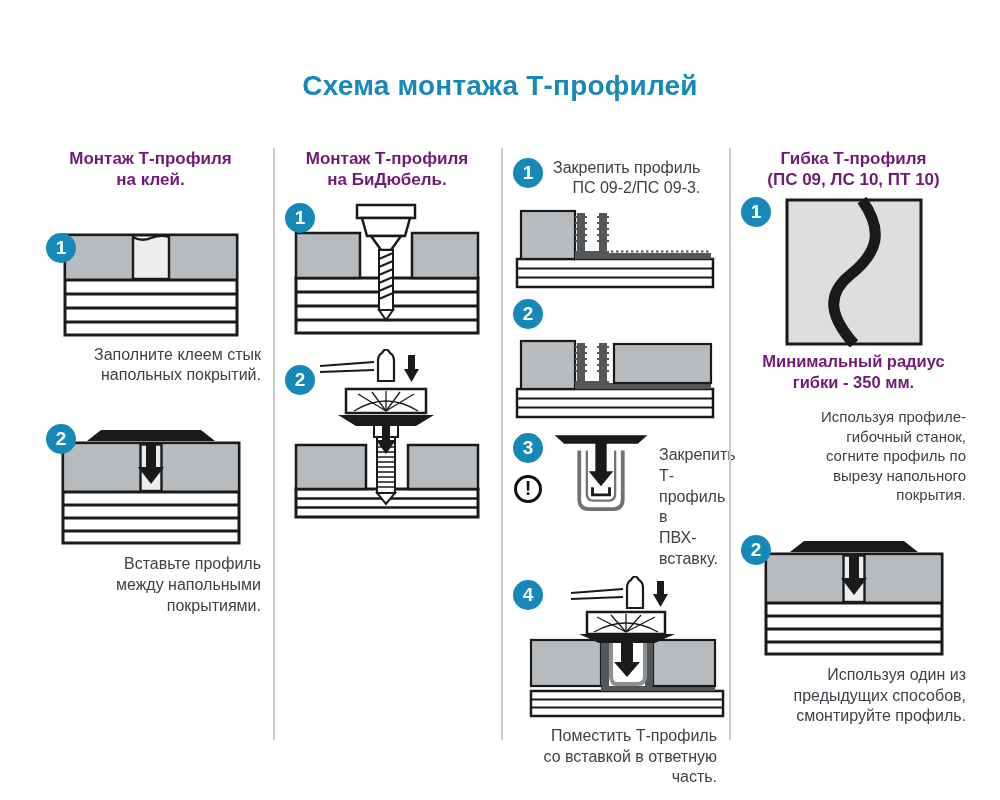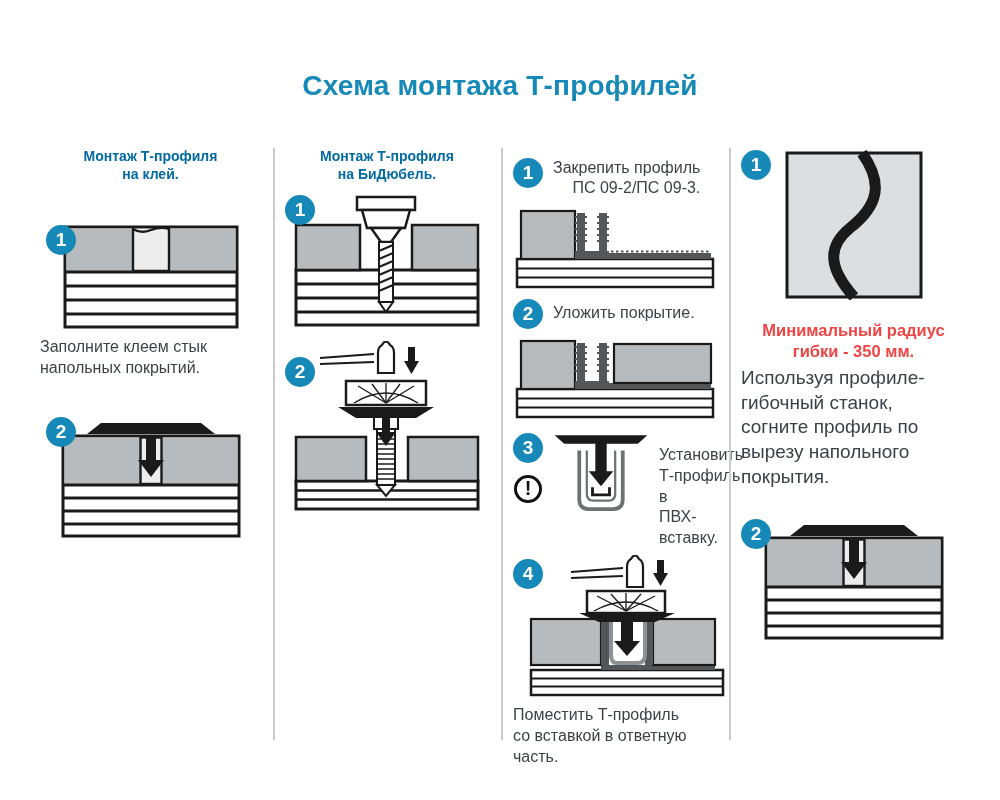--- a/index.html
+++ b/index.html
@@ -16,27 +16,27 @@
   .cols { position:absolute; top:148px; left:28px; right:22px; display:flex; }
   .col { box-sizing:border-box; padding:0 12px; }
   .col-1 { width:245px; }
   .col-2 { width:228px; }
   .col-3 { width:228px; }
   .col-4 { width:249px; }
   .divider { position:absolute; top:0; width:1.5px; height:592px; background:#c9cbcd; }
   .d1 { left:245px; } .d2 { left:473px; } .d3 { left:701px; }
 
   .hdr {
-    text-align:center; font-size:14px; font-weight:bold; color:#0369a1;
+    text-align:center; font-size:17px; font-weight:bold; color:#701a75;
     line-height:1.25; white-space:pre-line; margin-bottom:6px;
   }
   .pre { white-space:pre-line;text-align:right; }
-  .cap { text-align:left; font-size:16px; line-height:1.3; margin-top:8px; }
-  .note { text-align:center; font-size:16.5px; font-weight:bold; color:#ef4444;
-          line-height:1.3; margin-top:20px; white-space:pre-line; }
+  .cap { text-align:right; font-size:16px; line-height:1.3; margin-top:8px; }
+  .note { text-align:center; font-size:16.5px; font-weight:bold; color:#701a75;
+          line-height:1.3; margin-top:4px; white-space:pre-line; }
   .badge {
     width:30px; height:30px; border-radius:50%; background:#1789b8; color:#fff;
     font-size:19px; font-weight:bold; display:flex; align-items:center;
     justify-content:center; flex-shrink:0;
   }
   .warn {
     width:28px; height:28px; border-radius:50%; border:3.5px solid #111;
     color:#111; font-size:20px; font-weight:800; display:flex;
     align-items:center; justify-content:center; flex-shrink:0; box-sizing:border-box;
   }
@@ -91,20 +91,23 @@
           <rect x="82.5" y="20.5" width="21" height="46.5" fill="#ededee" stroke="#1a1a1a" stroke-width="2.4"></rect>
           <line x1="5" y1="68" x2="181" y2="68" stroke="#1a1a1a" stroke-width="3"></line>
           <line x1="5" y1="81" x2="181" y2="81" stroke="#1a1a1a" stroke-width="3"></line>
           <line x1="5" y1="94" x2="181" y2="94" stroke="#1a1a1a" stroke-width="3"></line>
           <line x1="5" y1="107" x2="181" y2="107" stroke="#1a1a1a" stroke-width="3"></line>
           <g>
             <rect x="88" y="19" width="10" height="26" fill="#1a1a1a"></rect>
             <polygon points="80,43 106,43 93,60" fill="#1a1a1a"></polygon>
           </g>
         </svg>
+        <div class="cap pre">Вставьте профиль
+между напольными
+покрытиями.</div>
       </div>
     </div>
 
     <div class="col col-2">
       <div class="hdr">Монтаж Т-профиля
 на БиДюбель.</div>
 
       <div class="step">
         <div class="badge badge-abs" style="left:0">1</div>
         <svg class="art" style="margin-top:12px" viewBox="0 0 186 132" width="186" height="132">
@@ -218,21 +221,20 @@
             <line x1="92" y1="18" x2="94" y2="18"></line>
             <line x1="92" y1="24" x2="94" y2="24"></line>
             <line x1="92" y1="30" x2="94" y2="30"></line>
             <line x1="92" y1="36" x2="94" y2="36"></line>
           <line x1="96" y1="46.5" x2="194" y2="46.5" stroke-dasharray="2.5,2.5"></line>
         </g>
       </svg>
 
       <div class="row">
         <div class="badge">2</div>
-        <div class="pre" style="padding-top:4px">Уложить покрытие.</div>
       </div>
       <svg class="art" style="margin-top:6px" viewBox="0 0 200 84" width="200" height="84">
         <rect x="2" y="54" width="196" height="28" fill="#fff" stroke="#1a1a1a" stroke-width="2.5"></rect>
         <line x1="2" y1="63.5" x2="198" y2="63.5" stroke="#1a1a1a" stroke-width="2"></line>
         <line x1="2" y1="72.5" x2="198" y2="72.5" stroke="#1a1a1a" stroke-width="2"></line>
         <rect x="6" y="6" width="54" height="48" fill="#b8bbbd" stroke="#1a1a1a" stroke-width="2.2"></rect>
         <g fill="#54575a">
           <rect x="62" y="8" width="8" height="40"></rect>
           <rect x="84" y="8" width="8" height="40"></rect>
           <rect x="60" y="46" width="34" height="8"></rect>
@@ -269,21 +271,21 @@
           <div class="warn">!</div>
         </div>
         <svg viewBox="0 0 110 92" width="104" height="88" style="flex-shrink:0">
           <path d="M32,20 L32,72 Q32,82 42,82 L68,82 Q78,82 78,72 L78,20" fill="#fff" stroke="#6e7275" stroke-width="4"></path>
           <path d="M40,20 L40,66 Q40,73 47,73 L63,73 Q70,73 70,66 L70,20" fill="none" stroke="#6e7275" stroke-width="2.4"></path>
           <polygon points="6,4 104,4 94,13 16,13" fill="#1a1a1a"></polygon>
           <rect x="49" y="12" width="12" height="32" fill="#1a1a1a"></rect>
           <polygon points="42,42 68,42 55,58" fill="#1a1a1a"></polygon>
           <path d="M46,59 L46,67 L64,67 L64,59" fill="none" stroke="#1a1a1a" stroke-width="3"></path>
         </svg>
-        <div class="step3-txt pre">Установить
+        <div class="step3-txt pre">Закрепить
 Т-профиль в
 ПВХ-вставку.</div>
       </div>
 
       <div class="step" style="margin-top:6px">
         <div class="badge badge-abs" style="left:0; top:4px">4</div>
         <svg class="art" style="margin-left:14px" viewBox="0 0 200 142" width="200" height="142">
           <rect x="4" y="115" width="192" height="25" fill="#fff" stroke="#1a1a1a" stroke-width="2.5"></rect>
           <line x1="4" y1="123.5" x2="196" y2="123.5" stroke="#1a1a1a" stroke-width="2"></line>
           <line x1="4" y1="131.5" x2="196" y2="131.5" stroke="#1a1a1a" stroke-width="2"></line>
@@ -315,30 +317,32 @@
             <polygon points="126,18 141,18 133.5,31" fill="#1a1a1a"></polygon>
           </g>
         </svg>
         <div class="cap pre">Поместить Т-профиль
 со вставкой в ответную
 часть.</div>
       </div>
     </div>
 
     <div class="col col-4">
+      <div class="hdr">Гибка Т-профиля
+(ПС 09, ЛС 10, ПТ 10)</div>
 
       <div class="step" style="margin-top:2px">
         <div class="badge badge-abs" style="left:0">1</div>
         <svg class="art" viewBox="0 0 140 150" width="140" height="150">
           <rect x="3" y="3" width="134" height="144" fill="#dcdee0" stroke="#1a1a1a" stroke-width="3"></rect>
           <path d="M78,3 C100,34 94,56 66,78 C40,99 48,122 70,147" fill="none" stroke="#1a1a1a" stroke-width="11"></path>
         </svg>
         <div class="note">Минимальный радиус
 гибки - 350 мм.</div>
-        <div class="cap pre" style="margin-top:3px; font-size:19px">Используя профиле-
+        <div class="cap pre" style="margin-top:14px; font-size:15px">Используя профиле-
 гибочный станок,
 согните профиль по
 вырезу напольного
 покрытия.</div>
       </div>
 
       <div class="step" style="margin-top:16px">
         <div class="badge badge-abs" style="left:0">2</div>
         <svg class="art" style="margin-top:30px" viewBox="0 0 186 122" width="186" height="122">
           <polygon points="43,6 143,6 157,17 29,17" fill="#1a1a1a"></polygon>
@@ -348,17 +352,20 @@
           <rect x="82.5" y="20.5" width="21" height="46.5" fill="#ededee" stroke="#1a1a1a" stroke-width="2.4"></rect>
           <line x1="5" y1="68" x2="181" y2="68" stroke="#1a1a1a" stroke-width="3"></line>
           <line x1="5" y1="81" x2="181" y2="81" stroke="#1a1a1a" stroke-width="3"></line>
           <line x1="5" y1="94" x2="181" y2="94" stroke="#1a1a1a" stroke-width="3"></line>
           <line x1="5" y1="107" x2="181" y2="107" stroke="#1a1a1a" stroke-width="3"></line>
           <g>
             <rect x="88" y="19" width="10" height="26" fill="#1a1a1a"></rect>
             <polygon points="80,43 106,43 93,60" fill="#1a1a1a"></polygon>
           </g>
         </svg>
+        <div class="cap pre">Используя один из
+предыдущих способов,
+смонтируйте профиль.</div>
       </div>
     </div>
 
   </div>
 </div>
 
 </body></html>

